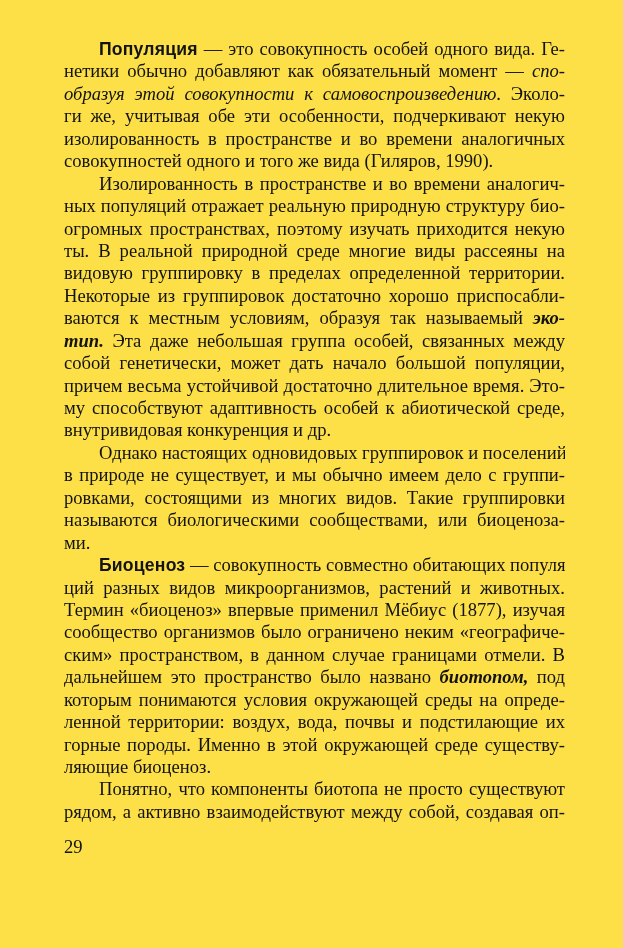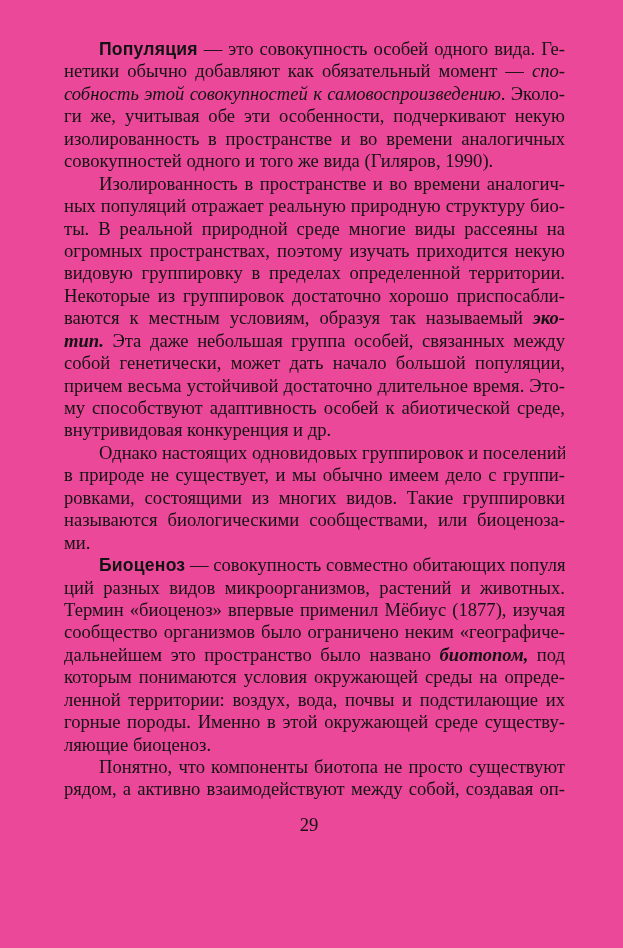--- a/index.html
+++ b/index.html
@@ -11,21 +11,21 @@
     width: 623px;
     height: 948px;
     overflow: hidden;
     font-family: "Liberation Serif", serif;
     color: #131313;
   }
   .book-page {
     position: relative;
     width: 623px;
     height: 948px;
-    background: #ec4899;
+    background: #fde047;
     box-sizing: border-box;
     padding: 38px 58px 0 64px;
   }
   .text-block {
     width: 501px;
   }
   .para {
     margin: 0;
   }
   .line {
@@ -54,45 +54,44 @@
   .seg-italic {
     font-style: italic;
     margin-top: 27px;
   }
   .seg-bolditalic {
     font-weight: 700;
     font-style: italic;
   }
   .page-number {
     margin-top: 13px;
-    text-align: center;
     font-size: 18.6px;
     line-height: 22px;
     
     width: 490px;
   }
 </style>
 </head>
 <body>
 
 <div class="book-page">
   <div class="text-block">
       <div class="para">
         <div class="line indent"><span class="seg-bold">Популяция</span><span class="seg-plain"> — это совокупность особей одного вида. Ге-</span></div>
         <div class="line"><span class="seg-plain">нетики обычно добавляют как обязательный момент — </span><span class="seg-italic">спо-</span></div>
-        <div class="line"><span class="seg-italic">собность этой совокупностей к самовоспроизведению</span><span class="seg-plain">. Эколо-</span></div>
+        <div class="line"><span class="seg-italic">образуя этой совокупности к самовоспроизведению</span><span class="seg-plain">. Эколо-</span></div>
         <div class="line"><span class="seg-plain">ги же, учитывая обе эти особенности, подчеркивают некую</span></div>
         <div class="line"><span class="seg-plain">изолированность в пространстве и во времени аналогичных</span></div>
         <div class="line last"><span class="seg-plain">совокупностей одного и того же вида (Гиляров, 1990).</span></div>
       </div>
       <div class="para">
         <div class="line indent"><span class="seg-plain">Изолированность в пространстве и во времени аналогич-</span></div>
         <div class="line"><span class="seg-plain">ных популяций отражает реальную природную структуру био-</span></div>
+        <div class="line"><span class="seg-plain">огромных пространствах, поэтому изучать приходится некую</span></div>
         <div class="line"><span class="seg-plain">ты. В реальной природной среде многие виды рассеяны на</span></div>
-        <div class="line"><span class="seg-plain">огромных пространствах, поэтому изучать приходится некую</span></div>
         <div class="line"><span class="seg-plain">видовую группировку в пределах определенной территории.</span></div>
         <div class="line"><span class="seg-plain">Некоторые из группировок достаточно хорошо приспосабли-</span></div>
         <div class="line"><span class="seg-plain">ваются к местным условиям, образуя так называемый </span><span class="seg-bolditalic">эко-</span></div>
         <div class="line"><span class="seg-bolditalic">тип.</span><span class="seg-plain"> Эта даже небольшая группа особей, связанных между</span></div>
         <div class="line"><span class="seg-plain">собой генетически, может дать начало большой популяции,</span></div>
         <div class="line"><span class="seg-plain">причем весьма устойчивой достаточно длительное время. Это-</span></div>
         <div class="line"><span class="seg-plain">му способствуют адаптивность особей к абиотической среде,</span></div>
         <div class="line last"><span class="seg-plain">внутривидовая конкуренция и др.</span></div>
       </div>
       <div class="para">
@@ -100,20 +99,21 @@
         <div class="line"><span class="seg-plain">в природе не существует, и мы обычно имеем дело с группи-</span></div>
         <div class="line"><span class="seg-plain">ровками, состоящими из многих видов. Такие группировки</span></div>
         <div class="line"><span class="seg-plain">называются биологическими сообществами, или биоценоза-</span></div>
         <div class="line last"><span class="seg-plain">ми.</span></div>
       </div>
       <div class="para">
         <div class="line indent"><span class="seg-bold">Биоценоз</span><span class="seg-plain"> — совокупность совместно обитающих популя-</span></div>
         <div class="line"><span class="seg-plain">ций разных видов микроорганизмов, растений и животных.</span></div>
         <div class="line"><span class="seg-plain">Термин «биоценоз» впервые применил Мёбиус (1877), изучая</span></div>
         <div class="line"><span class="seg-plain">сообщество организмов было ограничено неким «географиче-</span></div>
+        <div class="line"><span class="seg-plain">ским» пространством, в данном случае границами отмели. В</span></div>
         <div class="line"><span class="seg-plain">дальнейшем это пространство было названо </span><span class="seg-bolditalic">биотопом,</span><span class="seg-plain"> под</span></div>
         <div class="line"><span class="seg-plain">которым понимаются условия окружающей среды на опреде-</span></div>
         <div class="line"><span class="seg-plain">ленной территории: воздух, вода, почвы и подстилающие их</span></div>
         <div class="line"><span class="seg-plain">горные породы. Именно в этой окружающей среде существу-</span></div>
         <div class="line last"><span class="seg-plain">ляющие биоценоз.</span></div>
       </div>
       <div class="para">
         <div class="line indent"><span class="seg-plain">Понятно, что компоненты биотопа не просто существуют</span></div>
         <div class="line"><span class="seg-plain">рядом, а активно взаимодействуют между собой, создавая оп-</span></div>
       </div>

